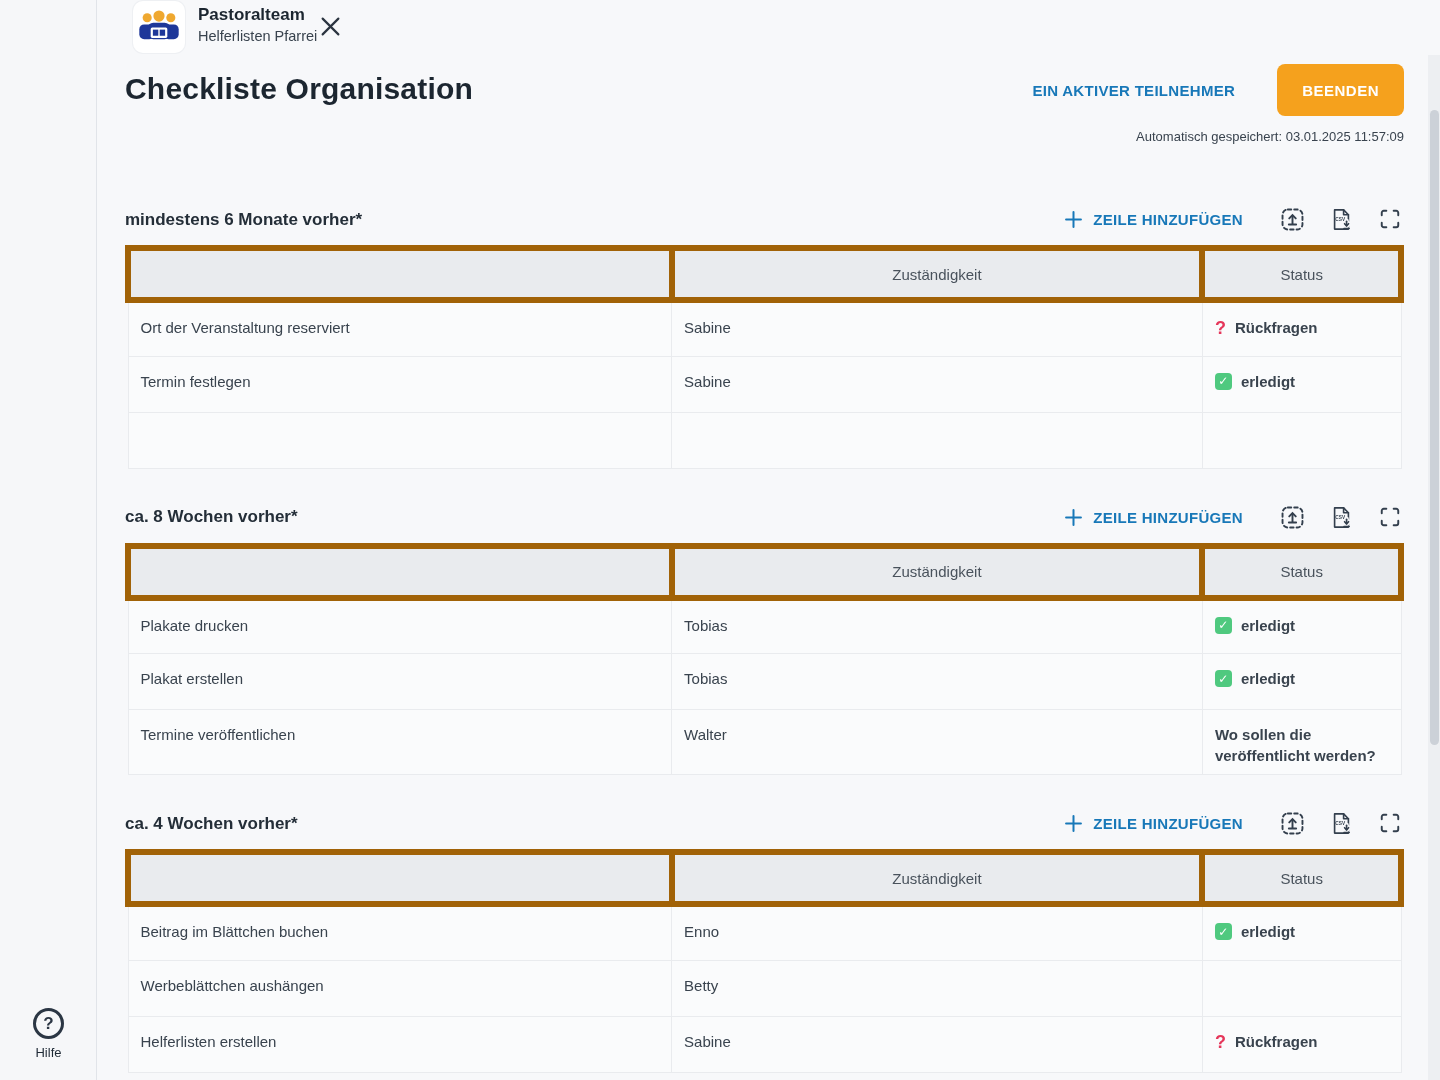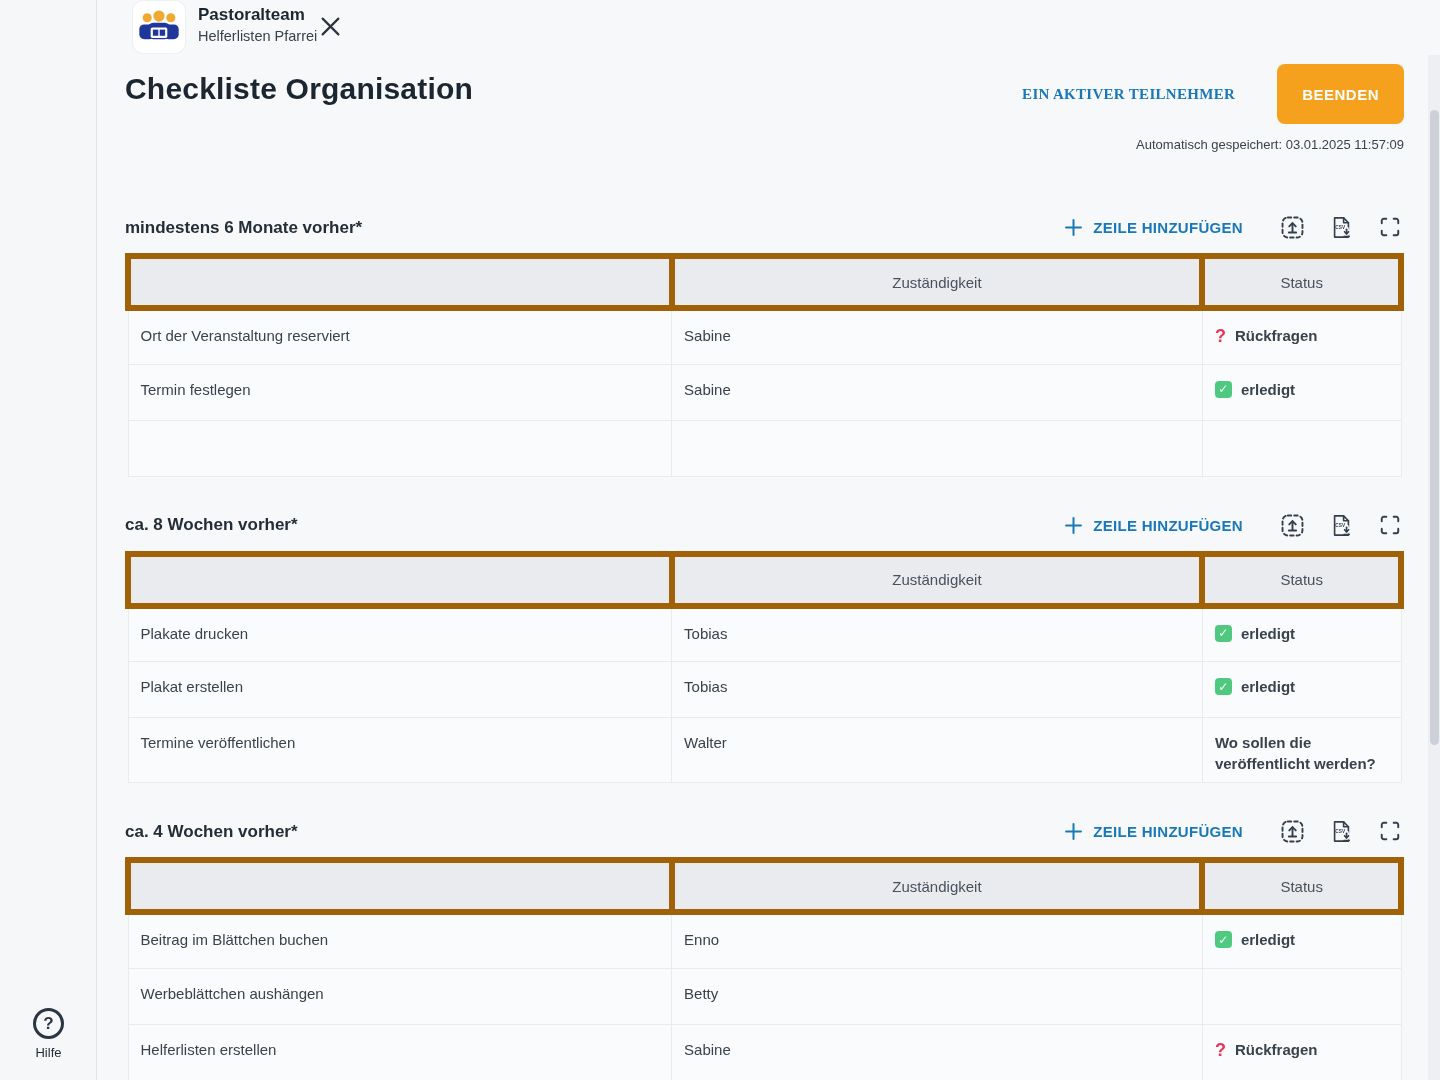--- a/index.html
+++ b/index.html
@@ -31,23 +31,23 @@
           box-shadow:0 0 0 1px #eef0f3; }
   .brand-name { font-size:17px; font-weight:bold; color:#1c2630; padding-top:4px; }
   .brand-sub  { font-size:14.5px; color:#39434e; margin-top:3px; }
   .close-btn { background:none; border:none; cursor:pointer; padding:0; margin-top:12px; display:flex; }
 
   .title-row { display:flex; justify-content:space-between; align-items:flex-start; margin-top:11px; }
   h1 { font-size:30px; font-weight:800; color:#1c2630; padding-top:8px; letter-spacing:.2px; }
   .title-right { display:flex; flex-direction:column; align-items:flex-end; }
   .actions { display:flex; align-items:center; gap:42px; }
   .participants { color:#1878b8; font-weight:bold; font-size:15px; letter-spacing:.3px;
-                  cursor:pointer; background:none; border:none; font-family:Liberation Serif, serif; }
+                  cursor:pointer; background:none; border:none; font-family:Liberation Sans, sans-serif; }
   .btn-finish { background:#f5a11d; color:#fff; font-weight:bold; font-size:15px;
-                letter-spacing:.5px; border:none; border-radius:8px; height:60px;
+                letter-spacing:.5px; border:none; border-radius:8px; height:52px;
                 padding:0 25px; cursor:pointer; font-family:inherit; }
   .autosave { font-size:13px; color:#39434e; margin-top:13px; }
 
   
   .sections { margin-top:64px; }
   .checklist-section { margin-bottom:37px; }
   .section-header { display:flex; justify-content:space-between; align-items:center; margin-bottom:14px; }
   h2 { font-size:17px; font-weight:bold; color:#242e38; }
   .controls { display:flex; align-items:center; }
   .add-row { display:flex; align-items:center; gap:9px; background:none; border:none;

